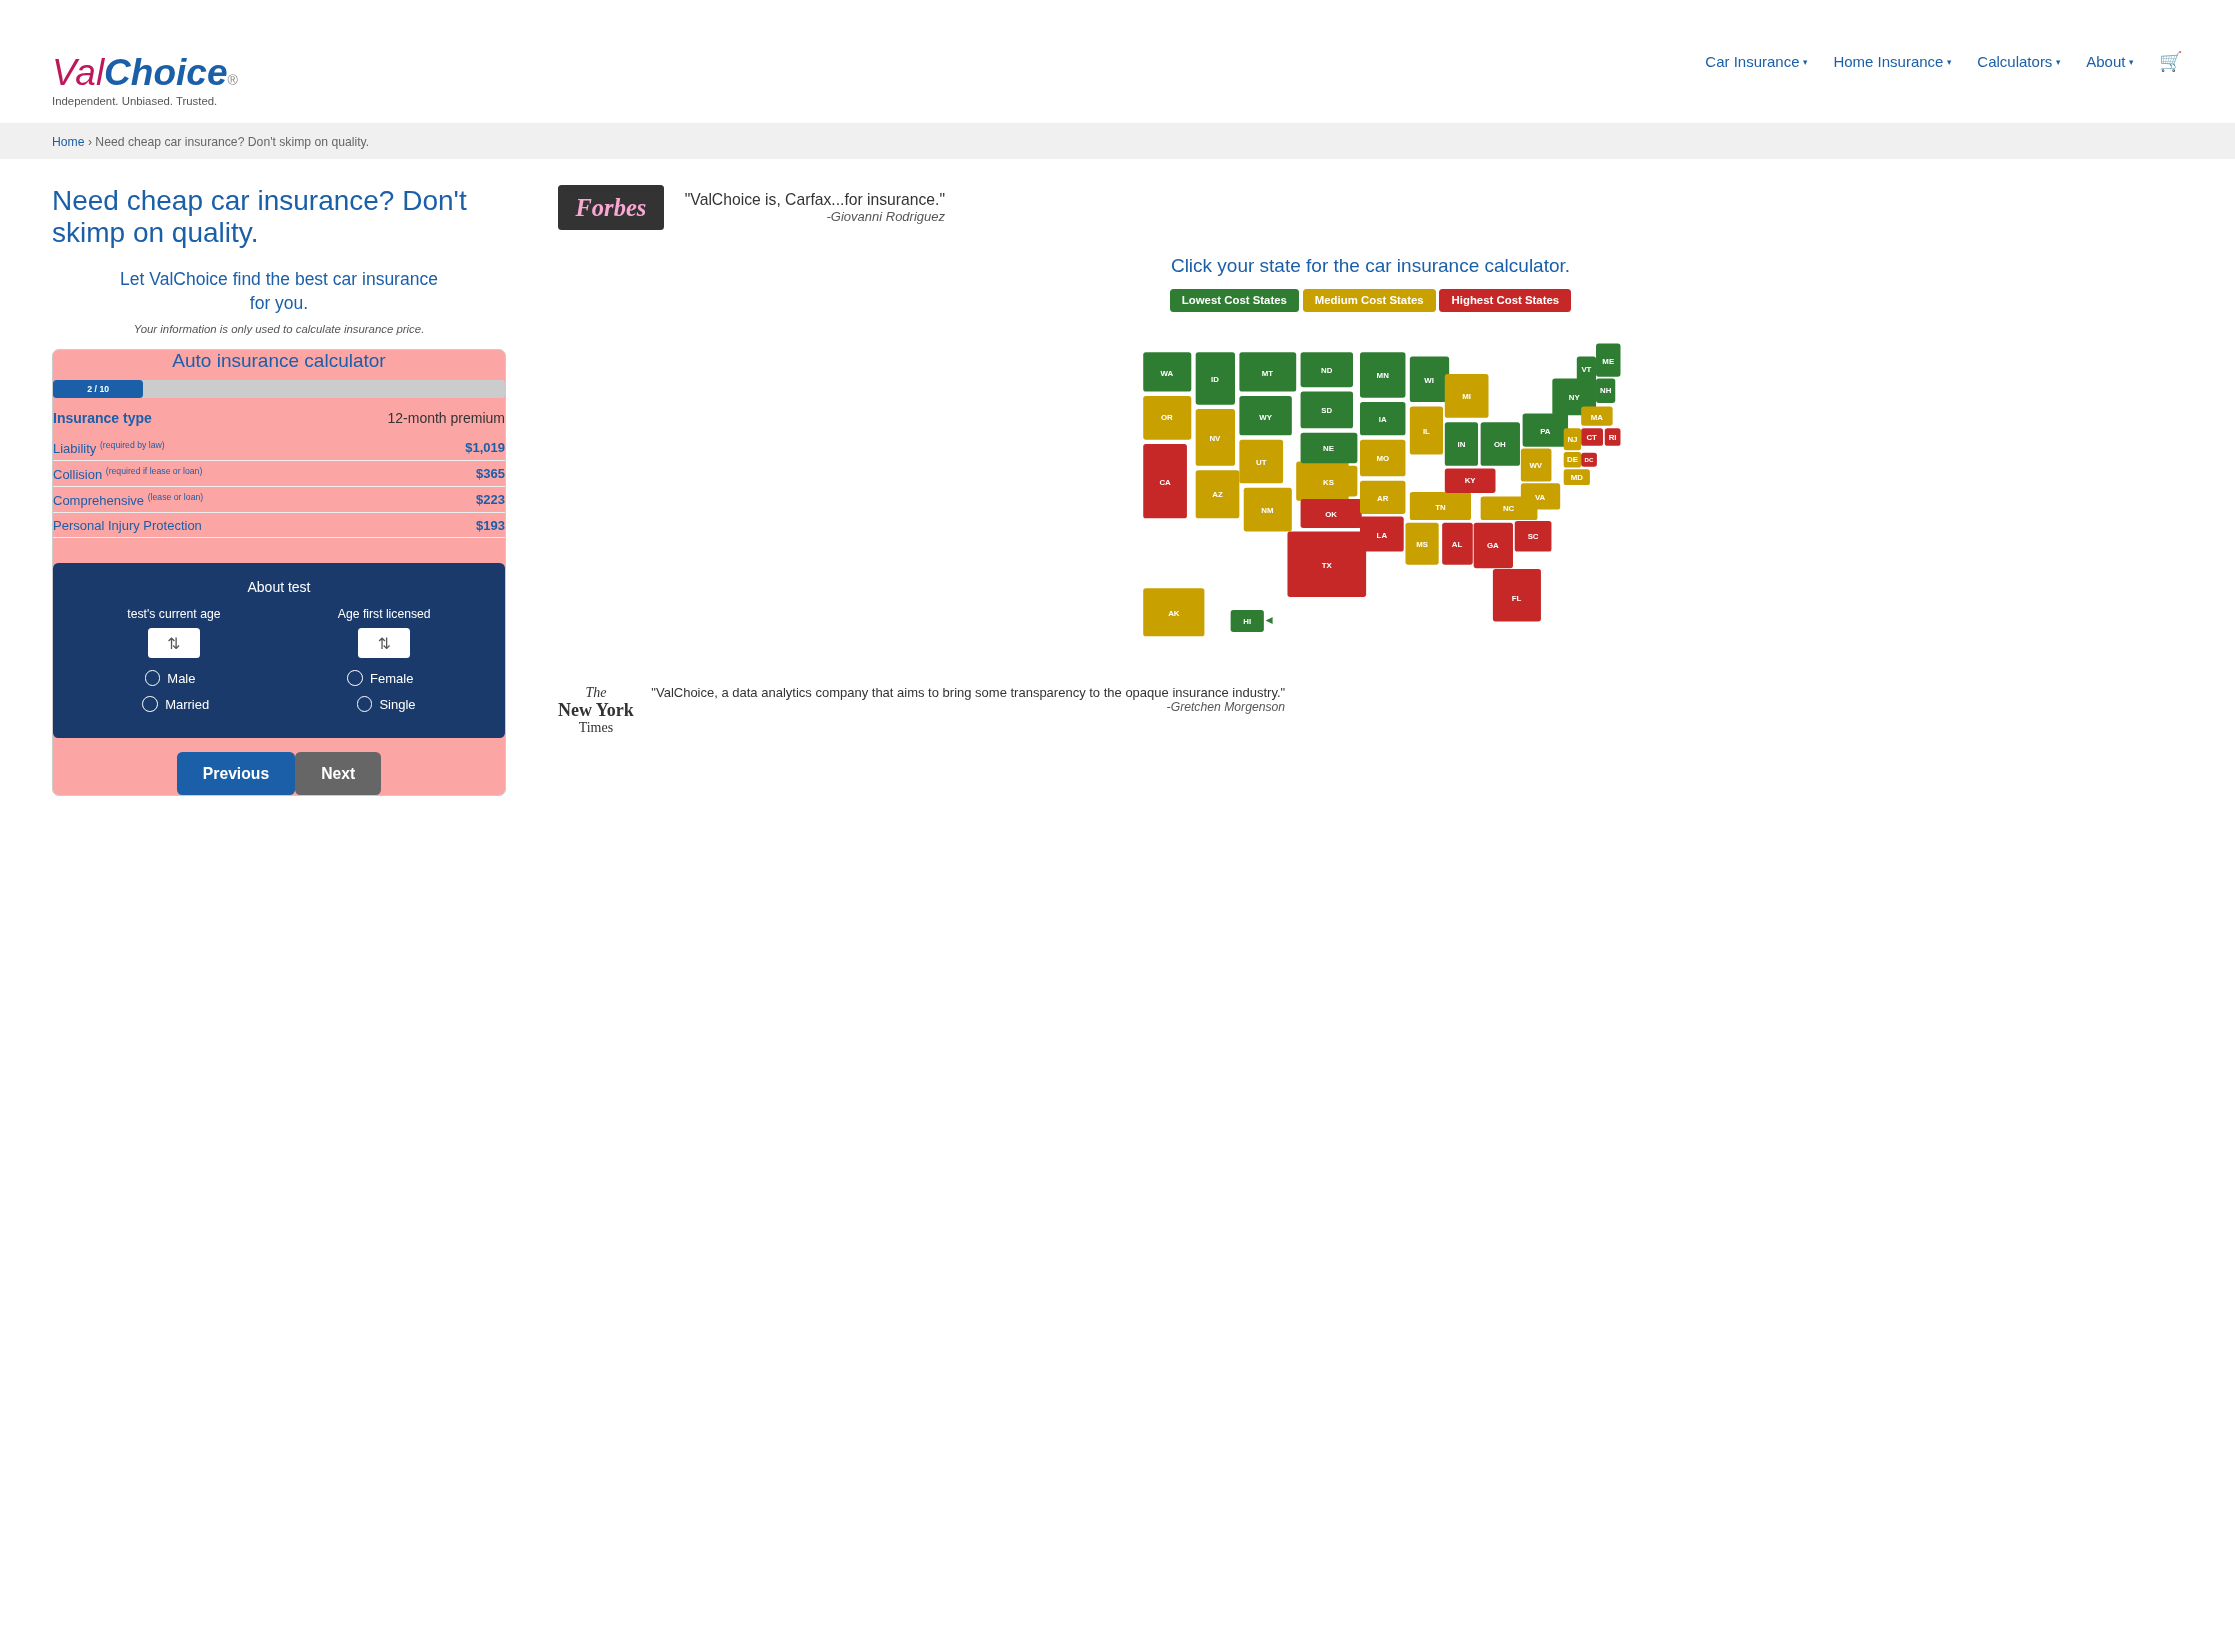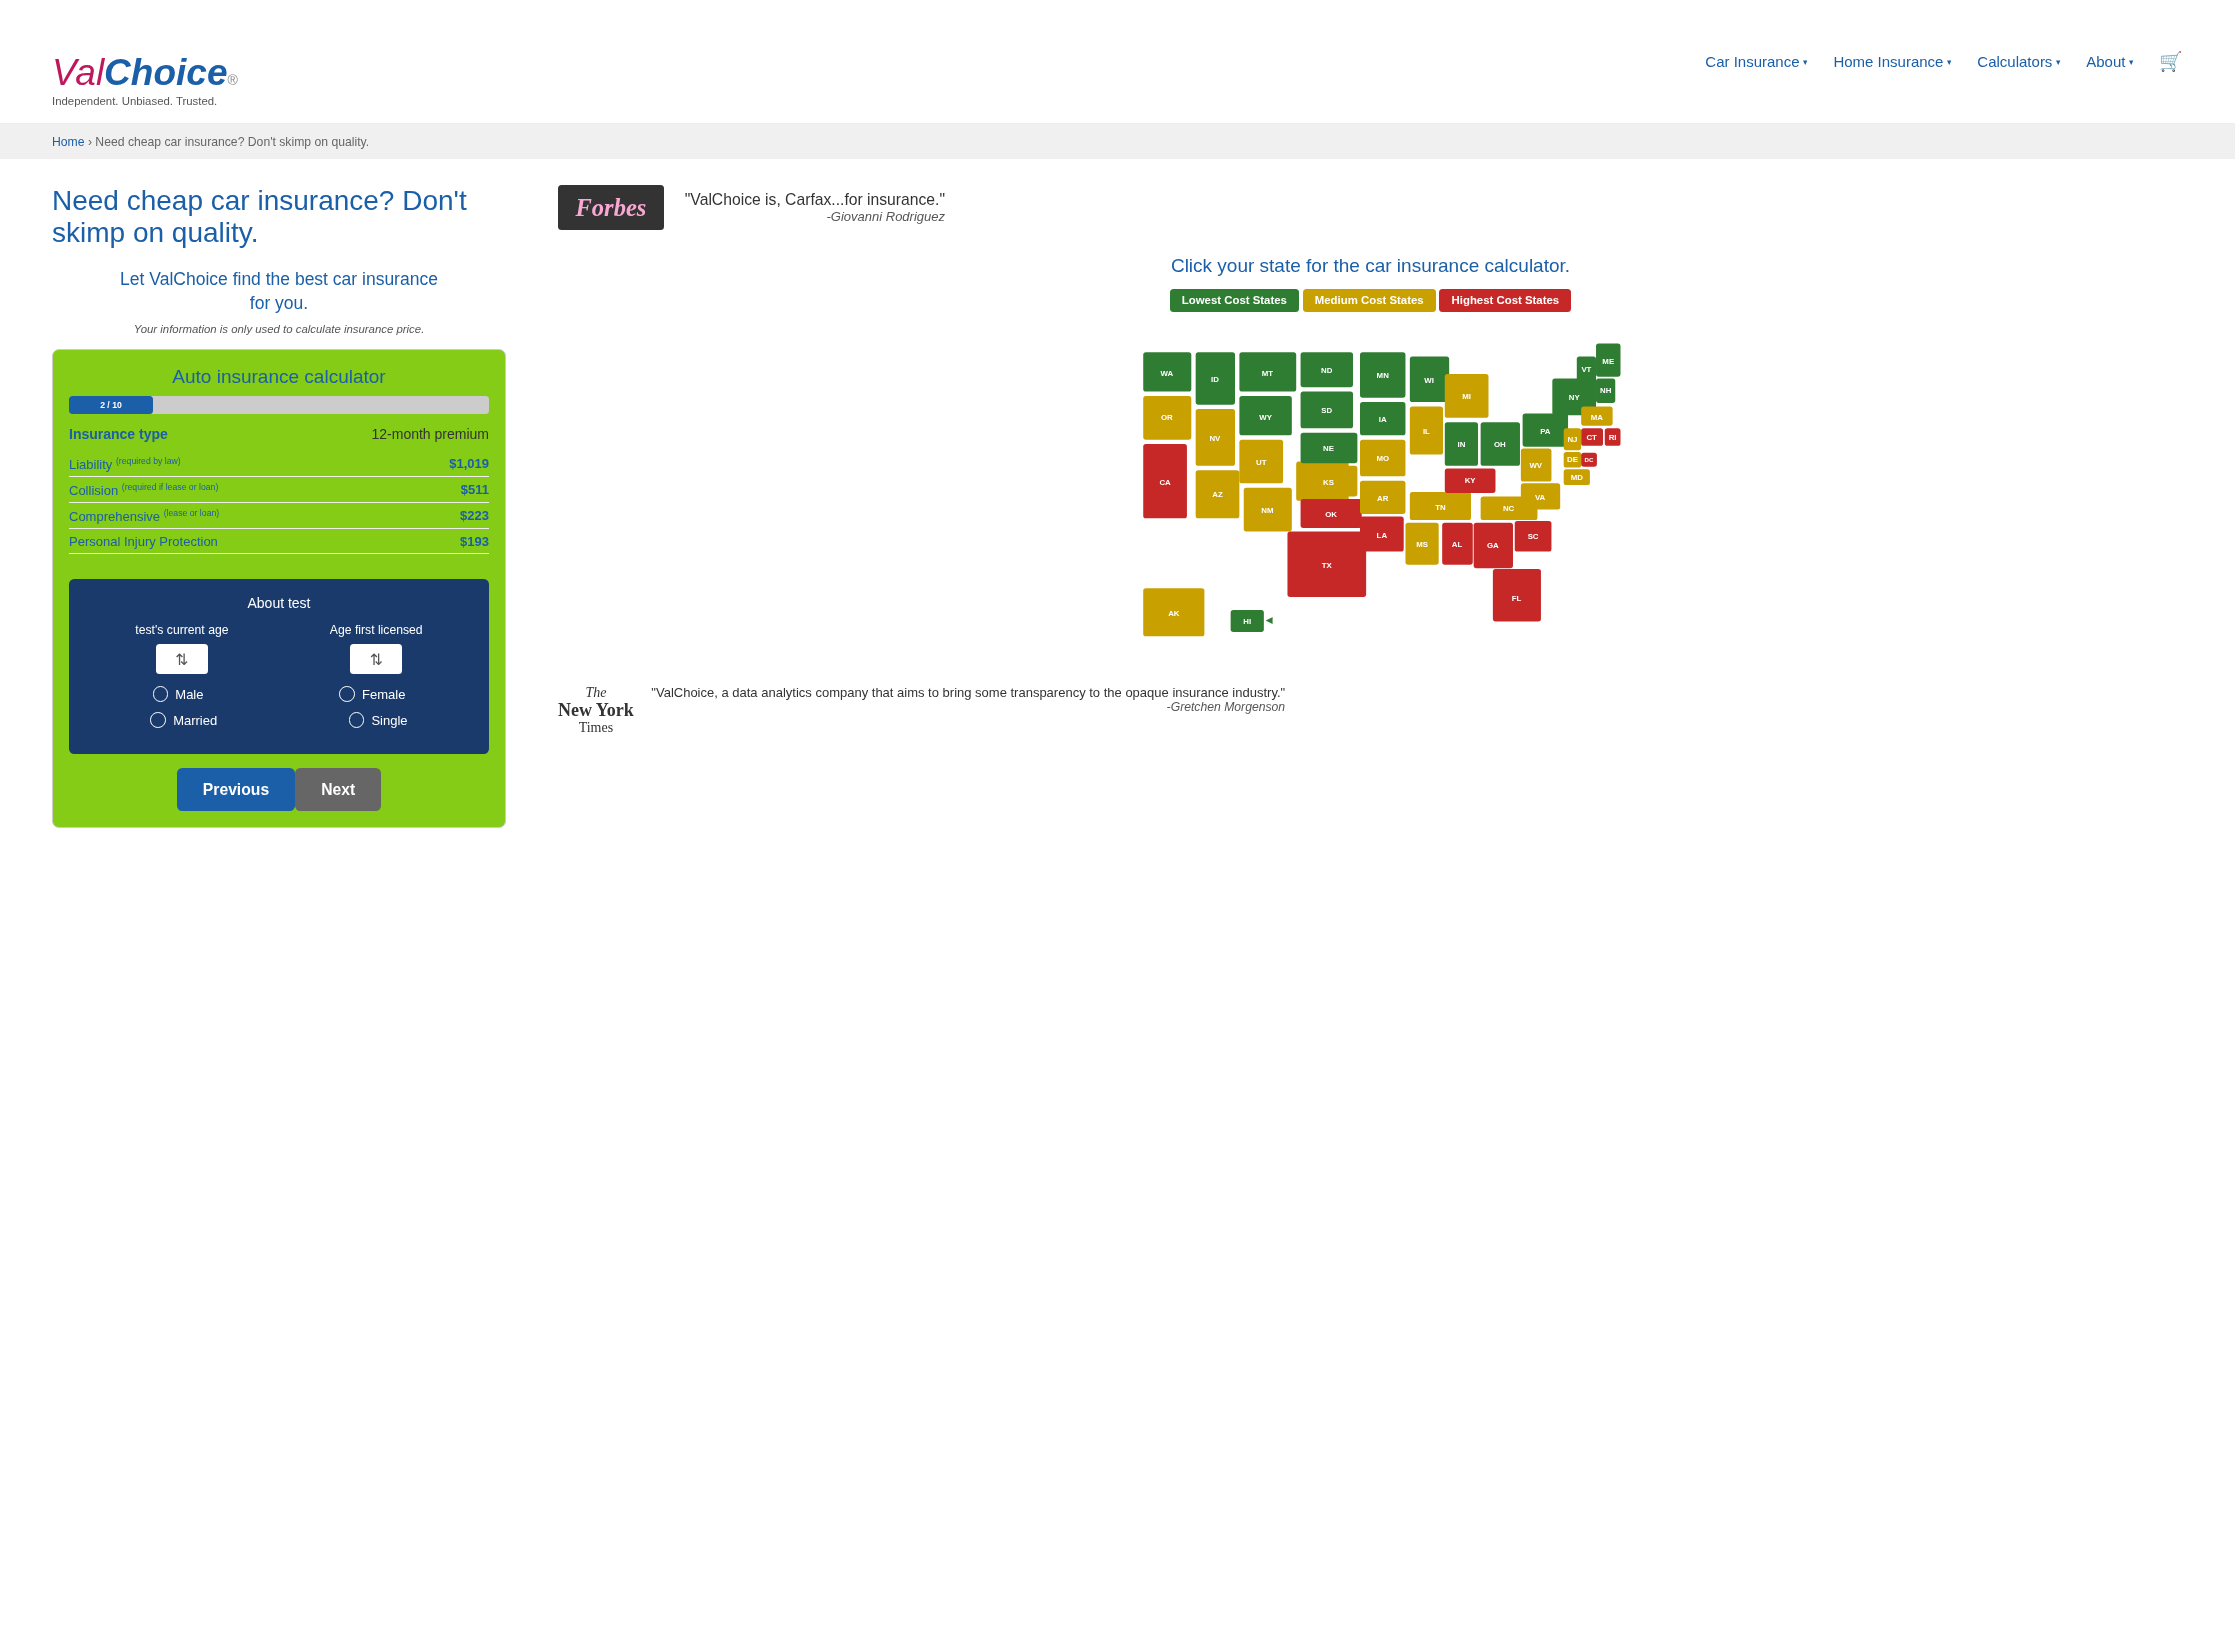--- a/index.html
+++ b/index.html
@@ -30,21 +30,21 @@
     .left-col { flex: 0 0 454px; }
     .right-col { flex: 1; }
 
     
     .page-title { font-size: 28px; color: #1a5fa8; font-weight: normal; margin-bottom: 17.5px; }
 
     .subtitle { font-size: 17.5px; color: #1a5fa8; text-align: center; line-height: 1.4; margin-bottom: 7px; }
     .privacy-note { font-size: 11.4px; color: #555; text-align: center; font-style: italic; margin-bottom: 14px; }
 
     
-    .calc-box { border: 1.7px solid #ccc; border-radius: 7px; padding: 16px; background: #84cc16; }
+    .calc-box { border: 1.7px solid #ccc; border-radius: 7px; padding: 0; background: #fca5a5; }
     .calc-title { font-size: 19px; color: #1a5fa8; text-align: center; margin-bottom: 8.7px; }
     .progress-bar-wrap { background: #ccc; border-radius: 3.5px; height: 18px; margin-bottom: 12.2px; position: relative; }
     .progress-bar-fill { background: #1a5fa8; height: 100%; border-radius: 3.5px; width: 20%; display: flex; align-items: center; justify-content: center; }
     .progress-label { font-size: 8.7px; color: #fff; font-weight: bold; }
 
     .insurance-header { display: flex; justify-content: space-between; margin-bottom: 8.7px; }
     .ins-type-label { font-size: 14px; font-weight: bold; color: #1a5fa8; }
     .ins-premium-label { font-size: 14px; color: #333; }
 
     .ins-row { display: flex; justify-content: space-between; padding: 4.4px 0; border-bottom: 0.9px solid #eee; }
@@ -164,21 +164,21 @@
         <span class="ins-type-label">Insurance type</span>
         <span class="ins-premium-label">12-month premium</span>
       </div>
 
       <div class="ins-row">
         <span class="ins-name">Liability <sup>(required by law)</sup></span>
         <span class="ins-price">$1,019</span>
       </div>
       <div class="ins-row">
         <span class="ins-name">Collision <sup>(required if lease or loan)</sup></span>
-        <span class="ins-price">$511</span>
+        <span class="ins-price">$365</span>
       </div>
       <div class="ins-row">
         <span class="ins-name">Comprehensive <sup>(lease or loan)</sup></span>
         <span class="ins-price">$223</span>
       </div>
       <div class="ins-row">
         <span class="ins-name">Personal Injury Protection</span>
         <span class="ins-price">$193</span>
       </div>
 

